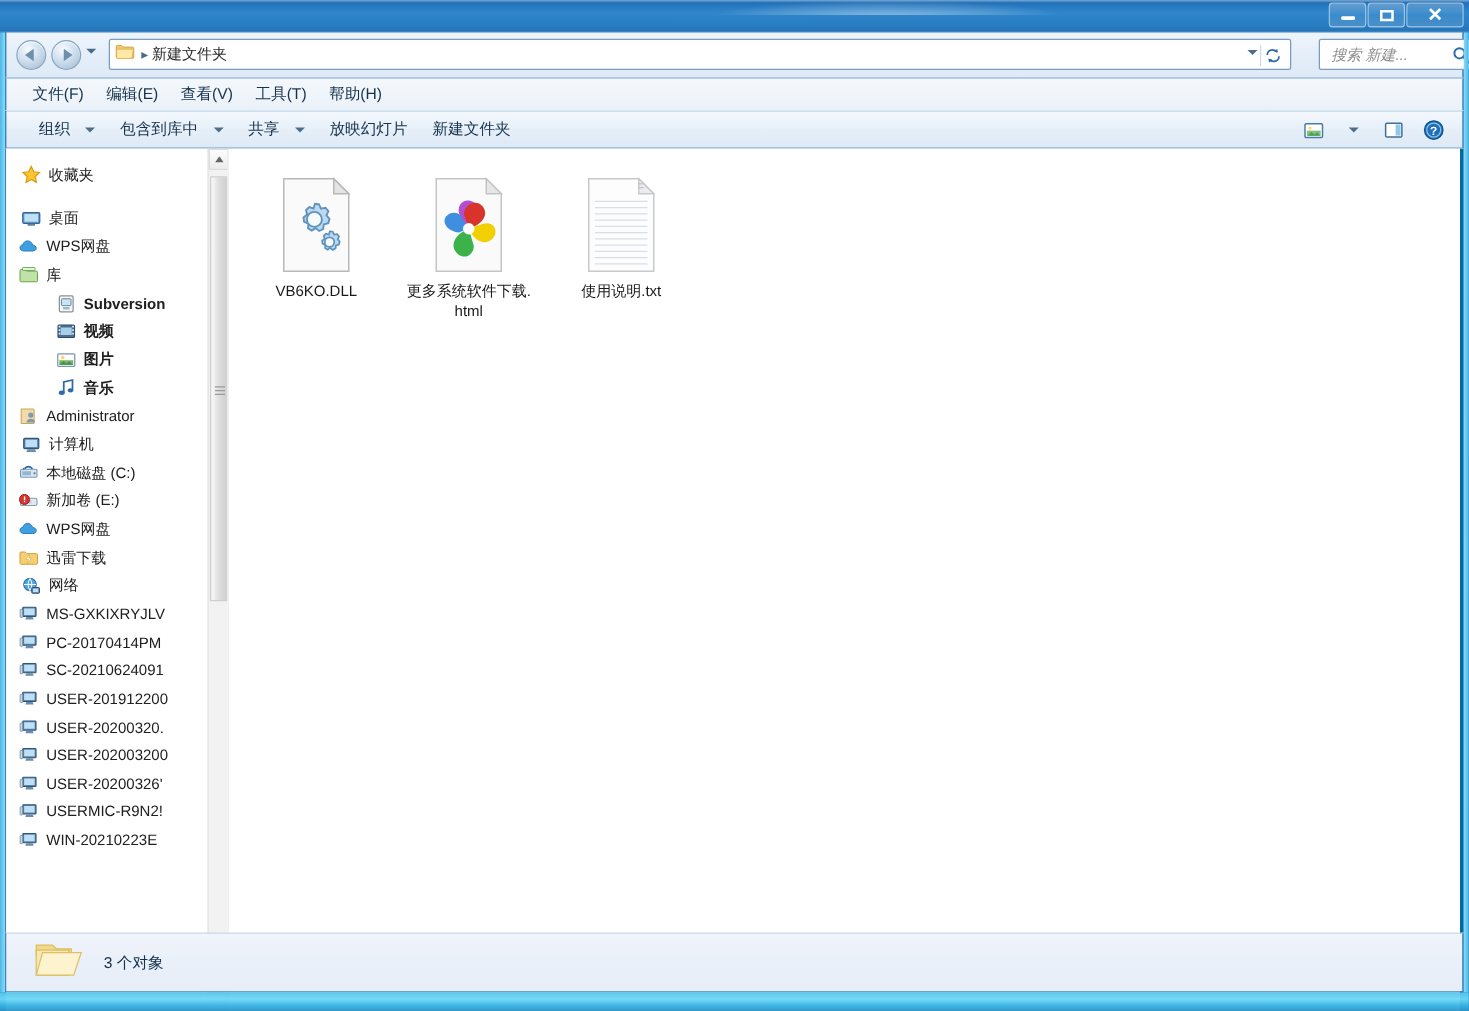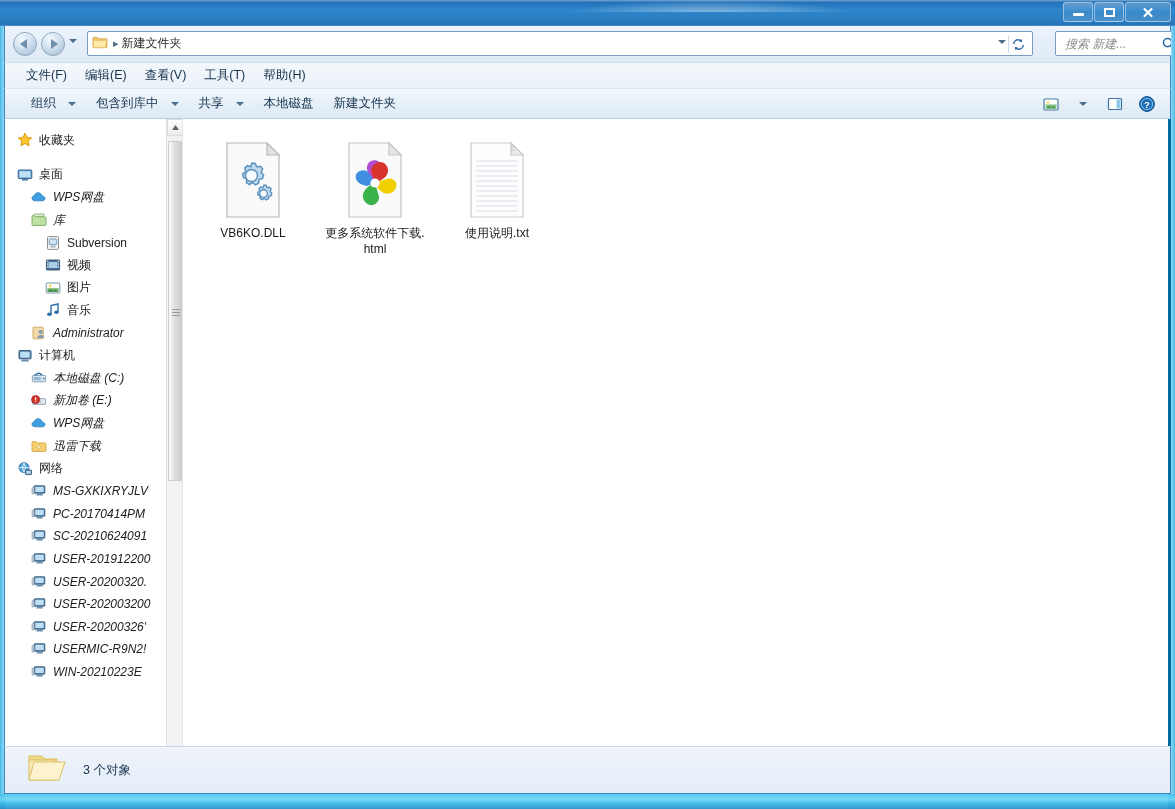--- a/index.html
+++ b/index.html
@@ -175,22 +175,22 @@
   }
   .tree { padding-top: 10px; }
   .tree-row {
     display: flex; align-items: center; height: 22.6px;
     font-size: 12px; color: #202020; cursor: pointer; white-space: nowrap; overflow: hidden;
   }
   .tree-row .lbl { margin-left: 6px; }
   .ico { width: 16px; height: 16px; flex: 0 0 16px; position: relative; }
 
   .lvl0 { padding-left: 12px; }
-  .lvl1 { padding-left: 26px; font-style: italic; }
-  .lvl2 { padding-left: 40px; }
+  .lvl1 { padding-left: 10px; }
+  .lvl2 { padding-left: 40px; font-weight: bold; }
   .group-gap { height: 12px; }
 
   
   #nav-scroll {
     position: absolute; right: 0; top: 0; width: 16px; height: 100%;
     background: #f2f2f2; border-left: 1px solid #e2e2e2;
   }
   .sb-arrow {
     width: 16px; height: 17px; background: linear-gradient(180deg,#fdfdfd,#ececec);
     border: 1px solid #dcdcdc; display: flex; align-items: center; justify-content: center; cursor: pointer;
@@ -329,21 +329,21 @@
     </div>
     <div class="tb-item">
       <span>包含到库中</span>
       <span class="caret-down"></span>
     </div>
     <div class="tb-item">
       <span>共享</span>
       <span class="caret-down"></span>
     </div>
     <div class="tb-item">
-      <span>本地磁盘</span>
+      <span>放映幻灯片</span>
     </div>
     <div class="tb-item">
       <span>新建文件夹</span>
     </div>
 
     <div class="tb-right">
       <div class="tb-icon-btn">
         <svg width="18" height="16" viewBox="0 0 18 16">
           <rect x="2" y="3" width="14" height="11" rx="1" fill="#ffffff" stroke="#4a7ba6" stroke-width="1.2"></rect>
           <rect x="3.5" y="8.5" width="11" height="4.2" fill="#7fc27f"></rect>

